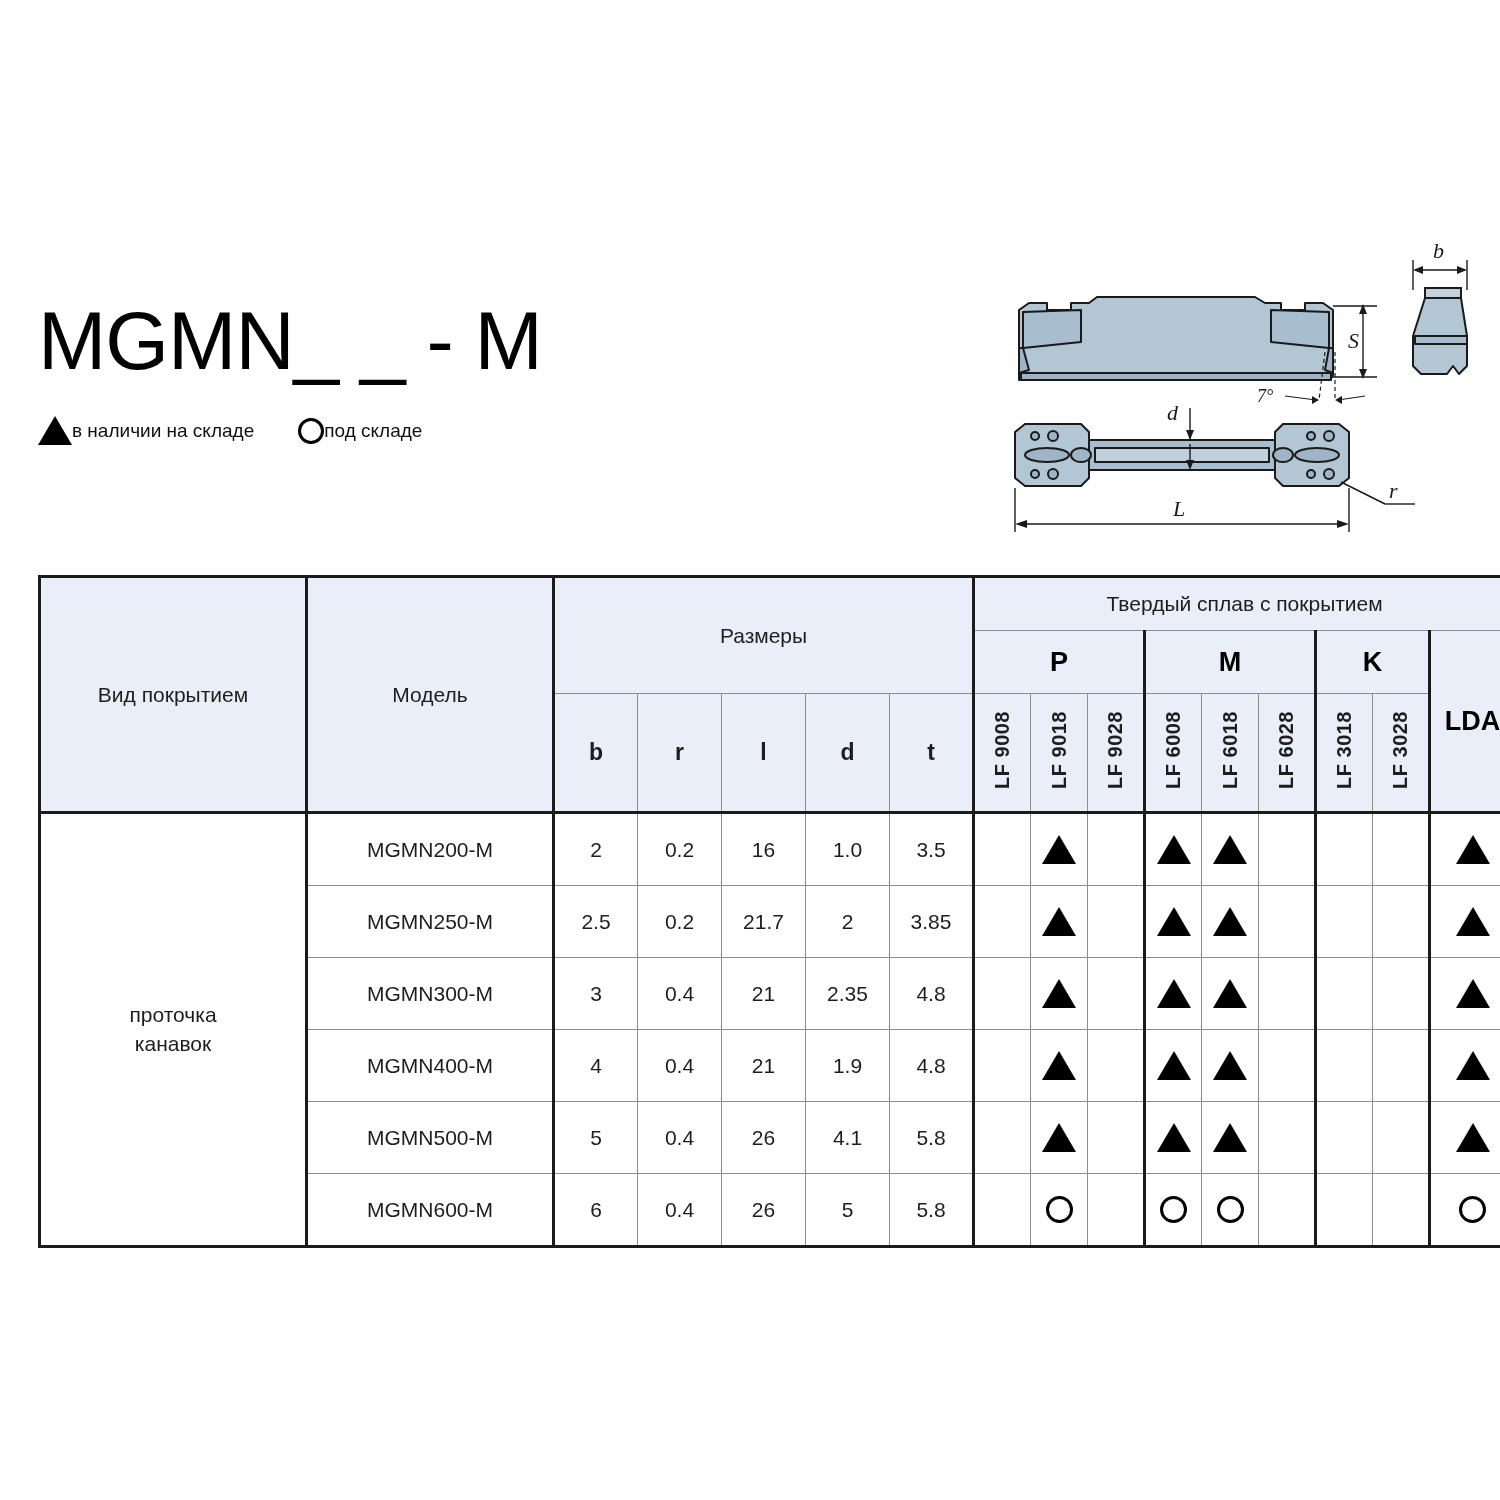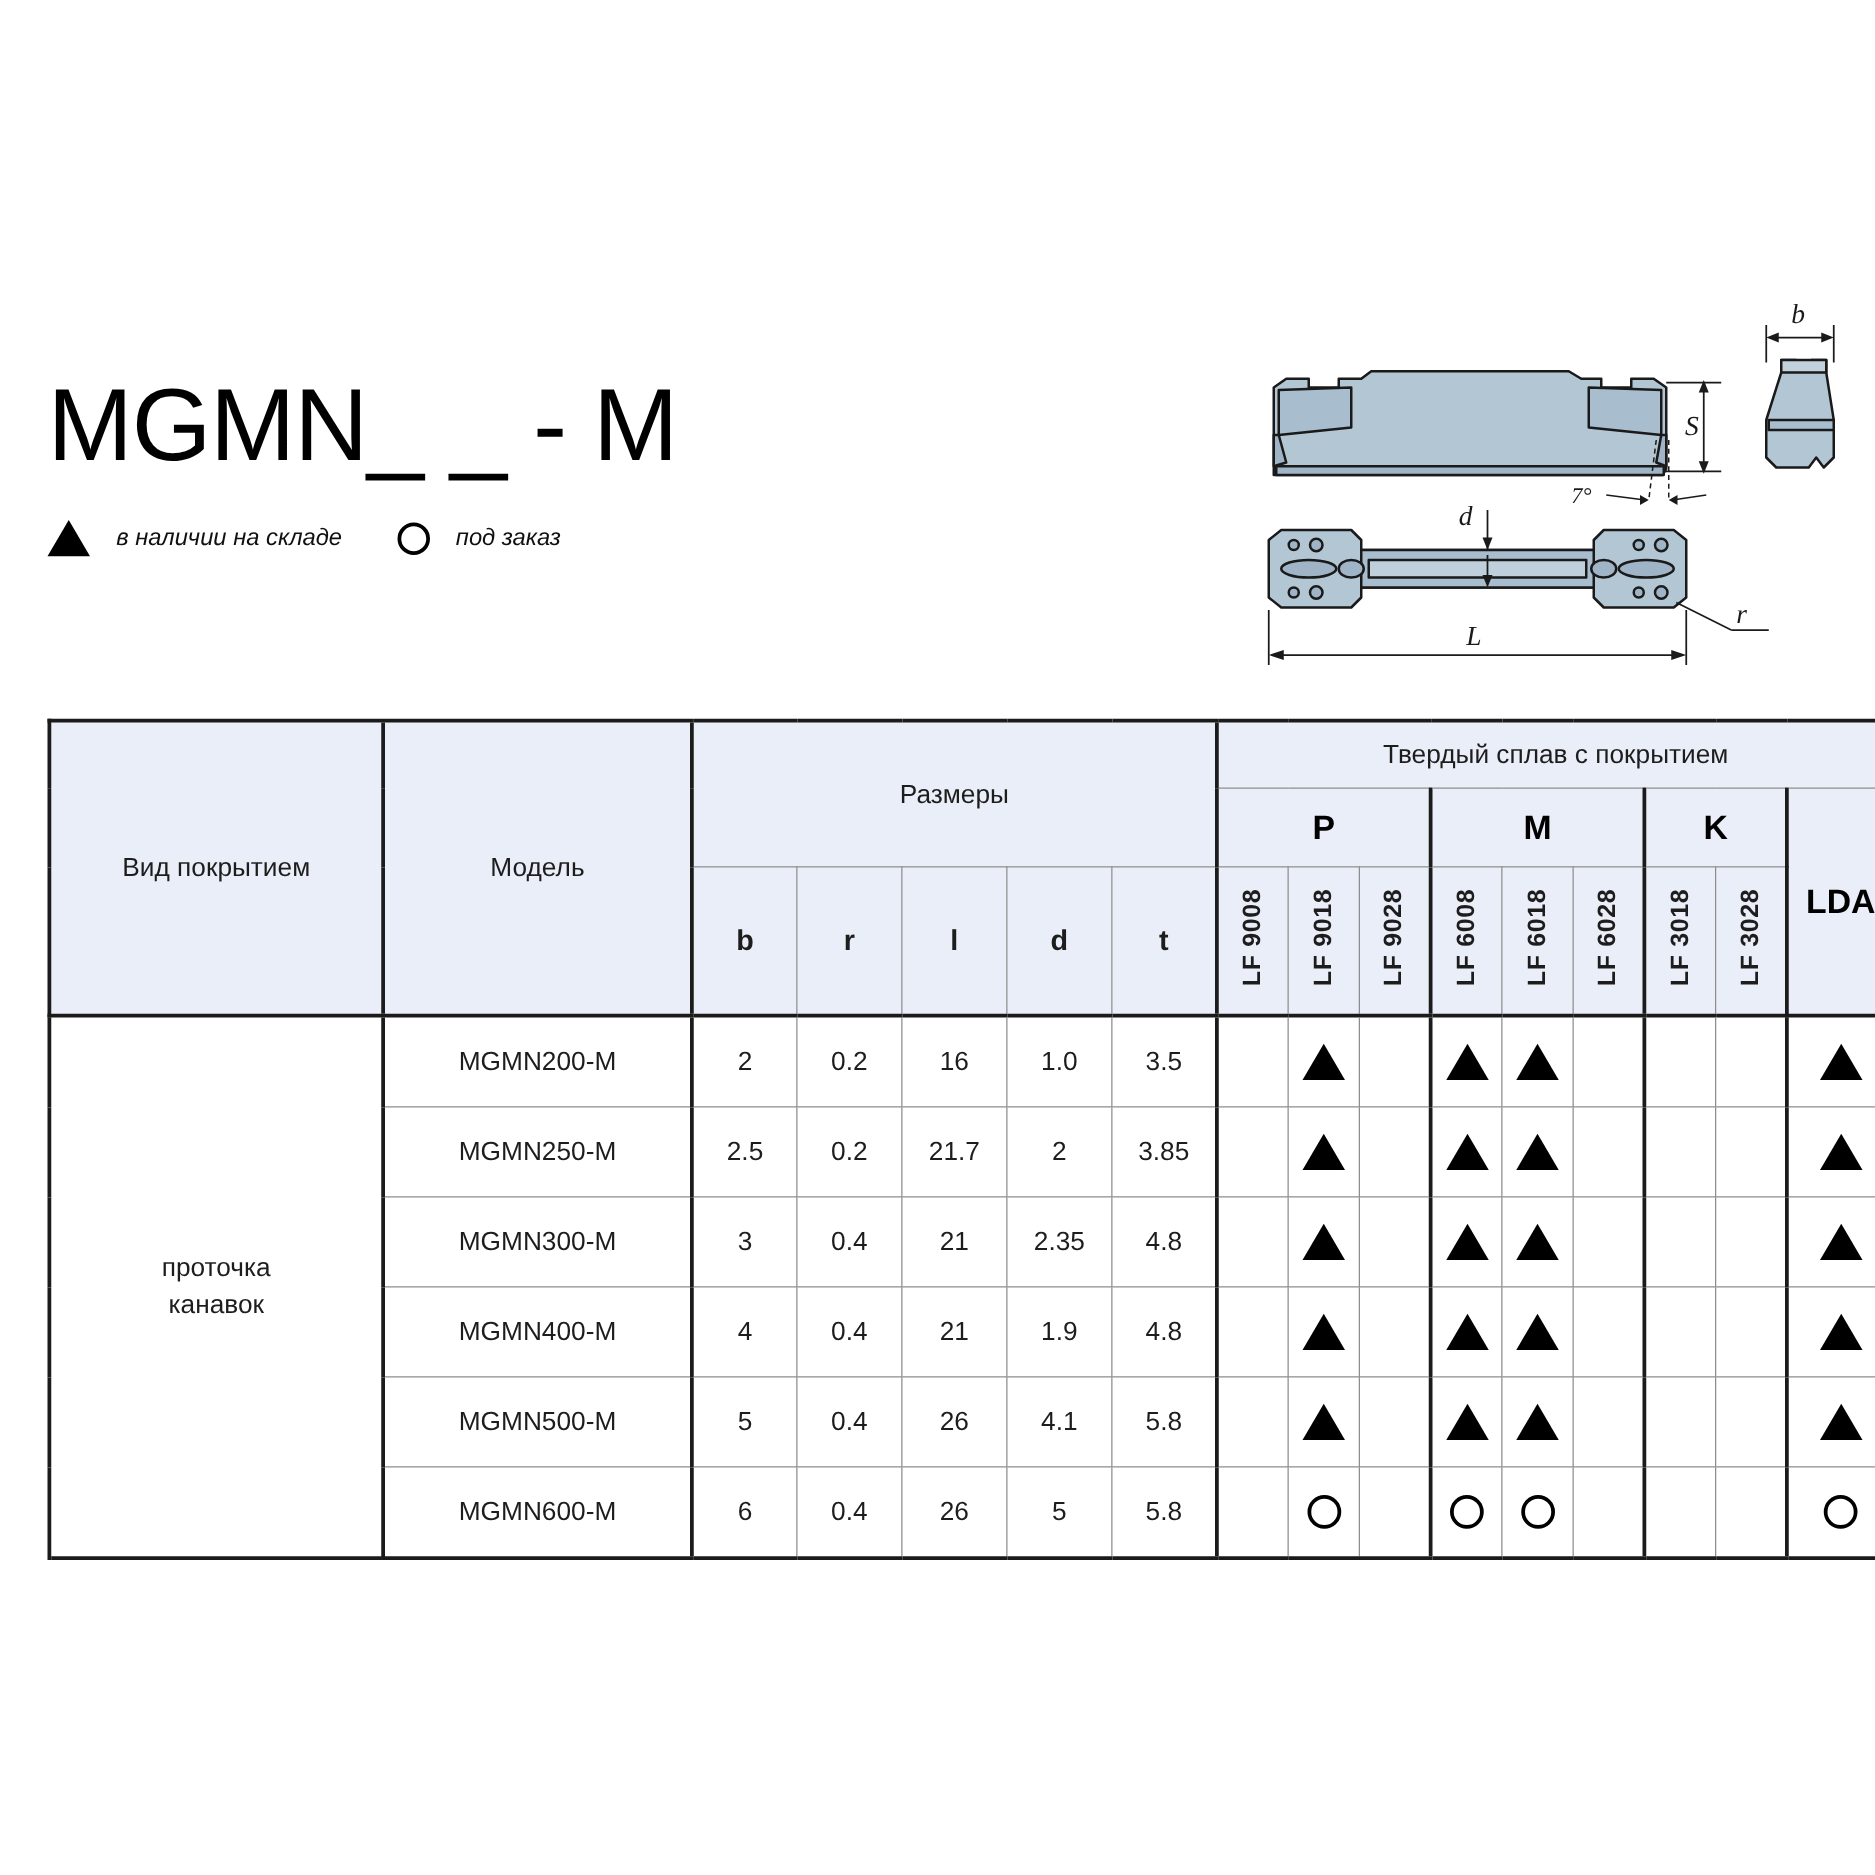--- a/index.html
+++ b/index.html
@@ -33,22 +33,21 @@
   }
   #legend {
     margin-top: 34px;
     display: flex;
     align-items: center;
     gap: 14px;
   }
   .legend-entry {
     display: flex;
     align-items: center;
-    gap: 21px;
-    font-style: italic;
+    gap: 0;
   }
   .legend-entry + .legend-entry { margin-left: 30px; }
   .legend-label {
     font-size: 19px;
     color: #111;
   }
   .sym-tri {
     width: 0; height: 0;
     border-left: 17px solid transparent;
     border-right: 17px solid transparent;
@@ -147,21 +146,21 @@
 <div id="title-block">
   <div id="page-title">MGMN_ _ - M</div>
 
   <div id="legend">
     <div class="legend-entry">
       <span class="sym-tri"></span>
       <span class="legend-label">в наличии на складе</span>
     </div>
     <div class="legend-entry">
       <span class="sym-cir"></span>
-      <span class="legend-label">под заказ</span>
+      <span class="legend-label">под складе</span>
     </div>
   </div>
 </div>
 
 <div id="drawing">
   <svg width="500" height="310" viewBox="0 0 500 310" xmlns="http://www.w3.org/2000/svg">
     <g fill="#b3c6d4" stroke="#1a1a1a" stroke-width="2" stroke-linejoin="round">
 
       <path d="M34 140 L34 70 L44 63 L62 63 L62 70 L86 70 L86 63 L104 63
                L112 57 L270 57 L280 63 L296 63 L296 70 L320 70 L320 63 L338 63

